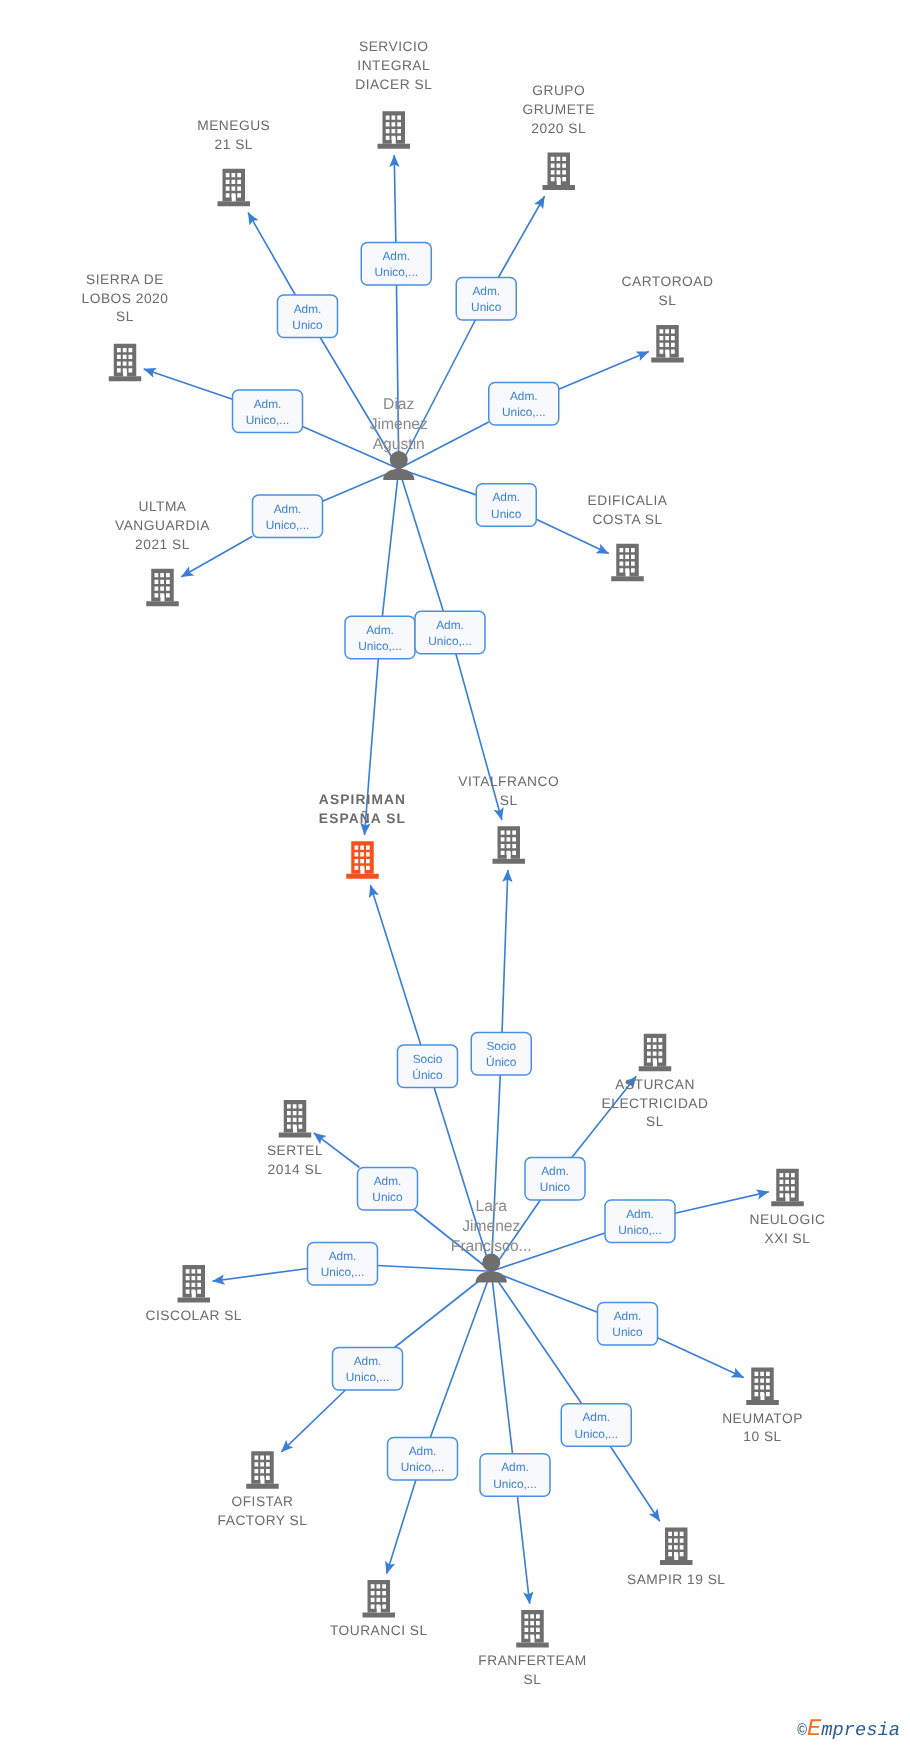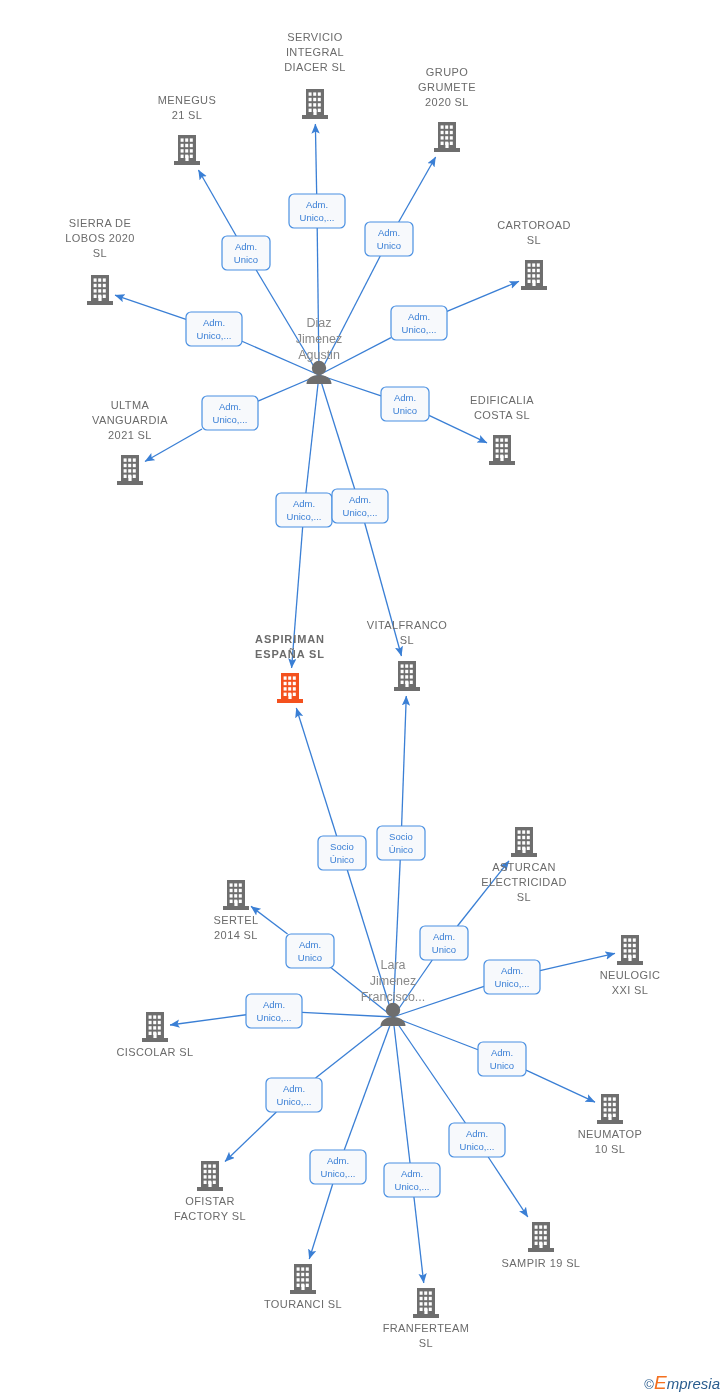--- a/index.html
+++ b/index.html
@@ -59,21 +59,21 @@
   }
   .bldg-body { fill: #6e6e6e; }
   .bldg-body.orange { fill: #f4511e; }
   .person-body { fill: #6e6e6e; }
   .watermark {
     position: absolute;
     right: 8px;
     bottom: 6px;
     font-size: 15px;
     color: #2a5d8f;
-    font-family: Liberation Sans, sans-serif;
+    font-family: Liberation Mono, monospace;
     font-style: italic;
     white-space: nowrap;
     margin-left: 18px;
   }
   .watermark .c-mark {
     font-style: normal;
     font-size: 13px;
     color: #2a5d8f;
   }
   .watermark .e-mark {

